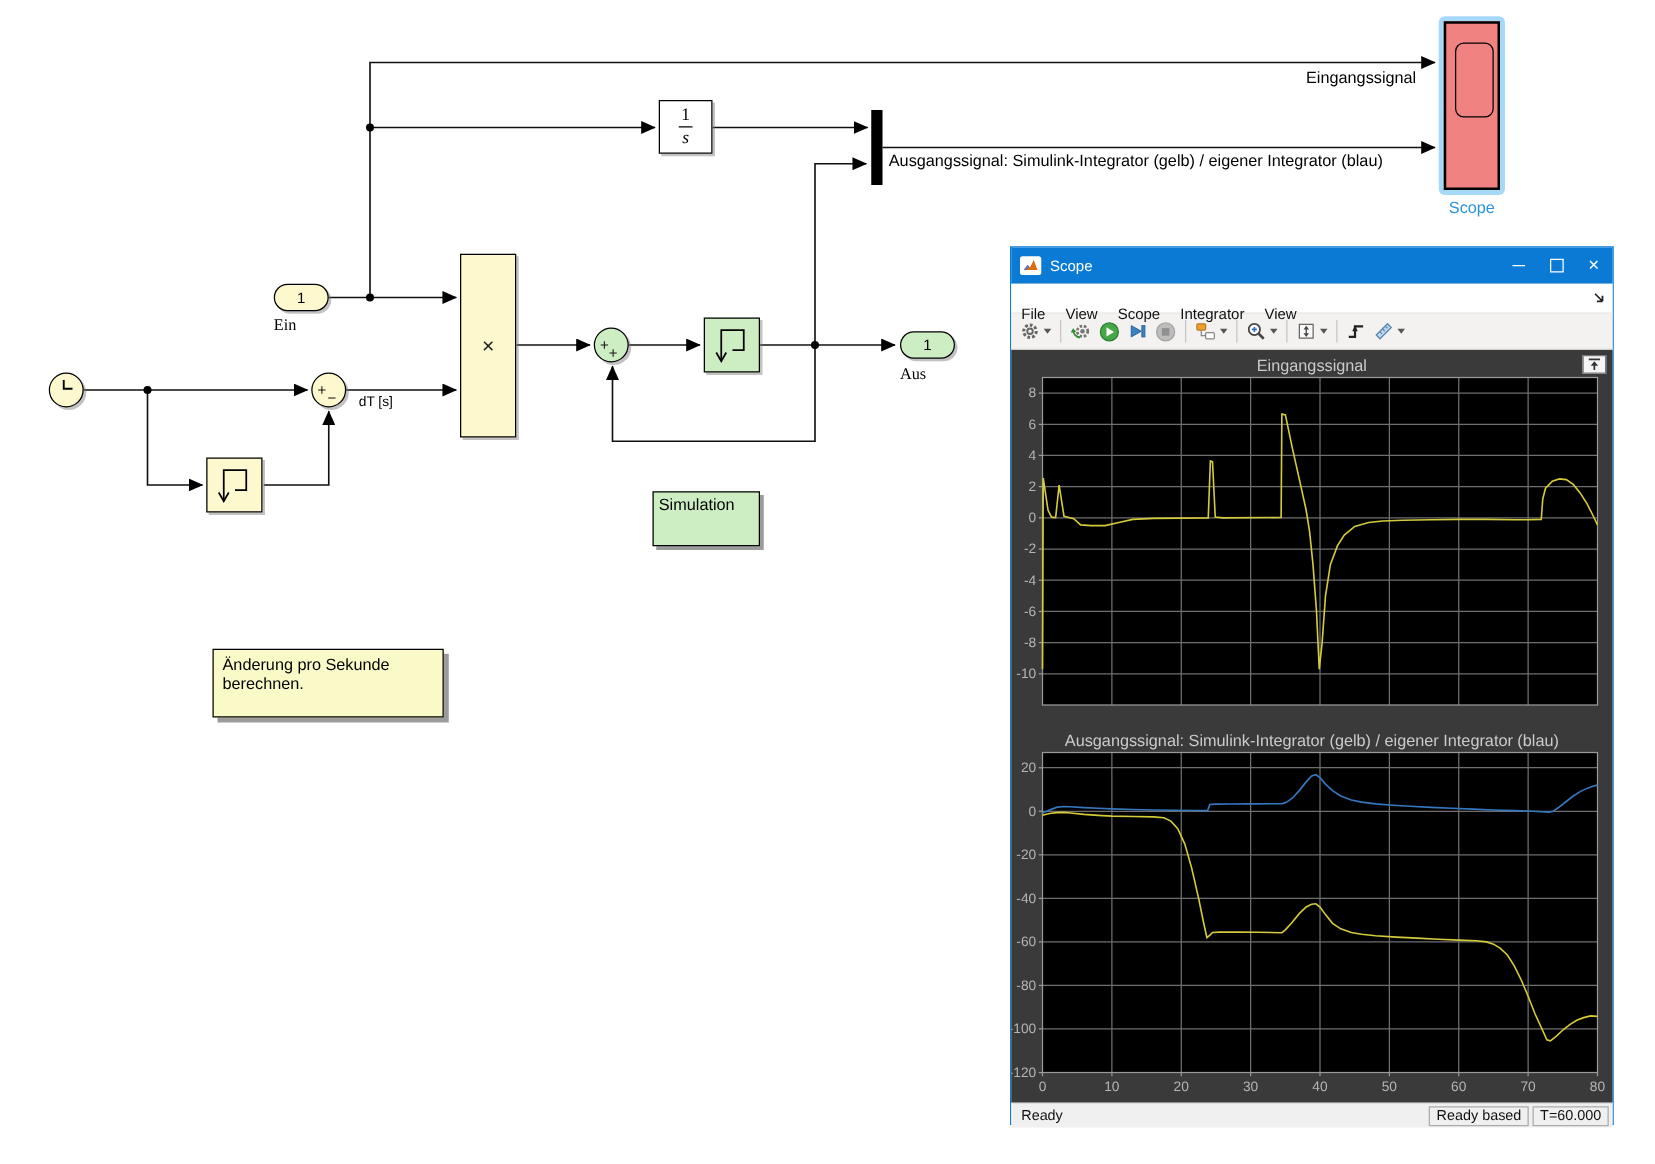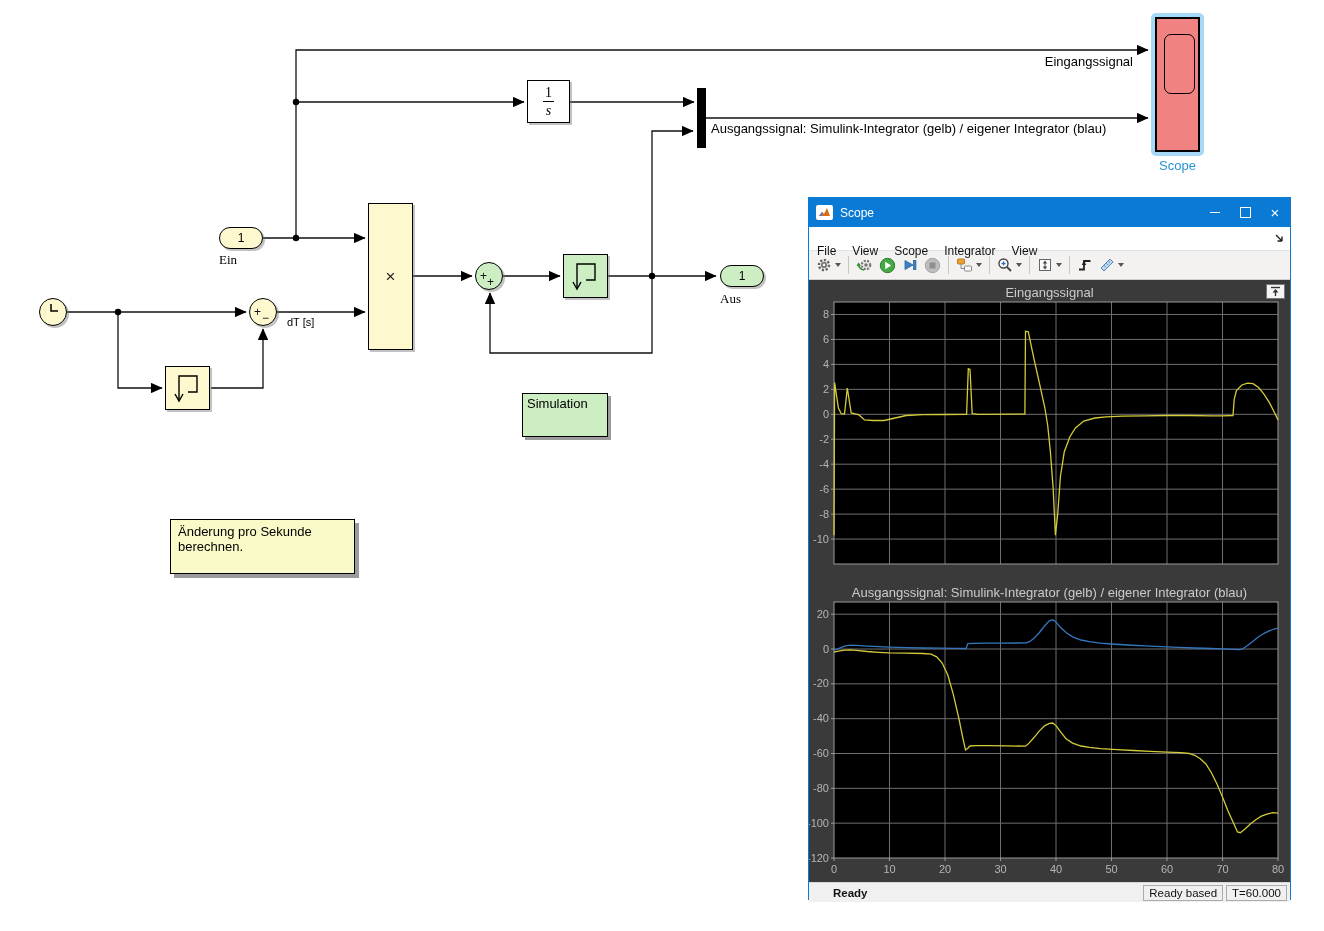--- a/index.html
+++ b/index.html
@@ -55,21 +55,21 @@
   .tsep{width:1px;height:18px;background:#c6c6c6;margin:0 4px;}
   .caret{width:0;height:0;border-left:3.5px solid transparent;border-right:3.5px solid transparent;
          border-top:4px solid #555;margin-left:3px;}
   #canvas{position:relative;height:602px;background:var(--canvas_bg,#3a3a3a);overflow:hidden;}
   .plot-title{position:absolute;width:100%;text-align:center;color:#cbcbcb;font-size:13px;z-index:3;}
   .plot-svg{position:absolute;left:0;}
   #dock-btn{position:absolute;right:5px;top:4px;width:17px;height:13px;background:#f5f5f5;
             border:1px solid #777;z-index:4;display:flex;align-items:center;justify-content:center;}
   #statusbar{height:19px;background:#f0f0f0;display:flex;align-items:center;
              border-top:1px solid #d7d7d7;font-size:11.5px;color:#111;}
-  #statusbar .ready{padding-left:24px;flex:1;font-weight:bold;}
+  #statusbar .ready{padding-left:8px;flex:1;}
   .sbox{border:1px solid #ababab;height:14px;display:flex;align-items:center;
         padding:0 5px;margin-right:3px;background:#f0f0f0;}
   svg text{font-family:"Liberation Sans","DejaVu Sans",sans-serif;}
 </style>
 </head>
 <body>
 
 <svg id="wires" width="1324" height="931">
   <defs>
     <marker id="arr" markerWidth="10" markerHeight="8" refX="8.5" refY="4" orient="auto">

